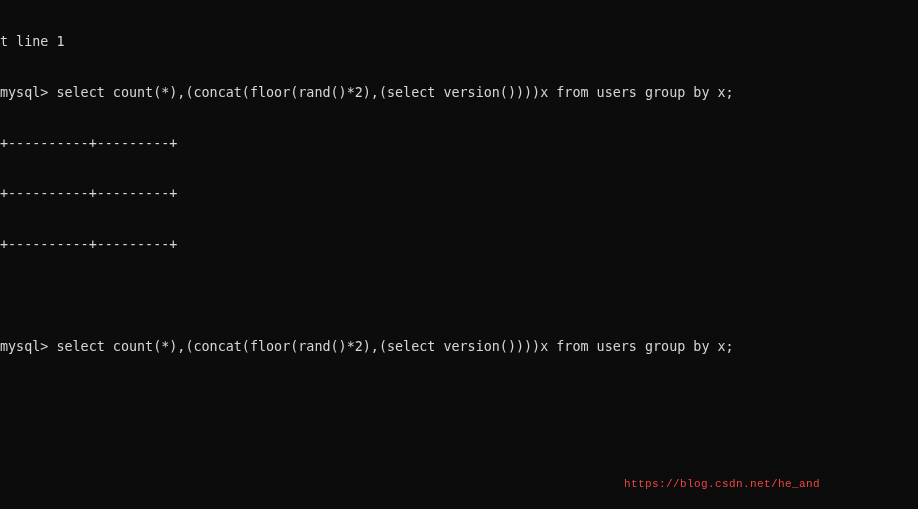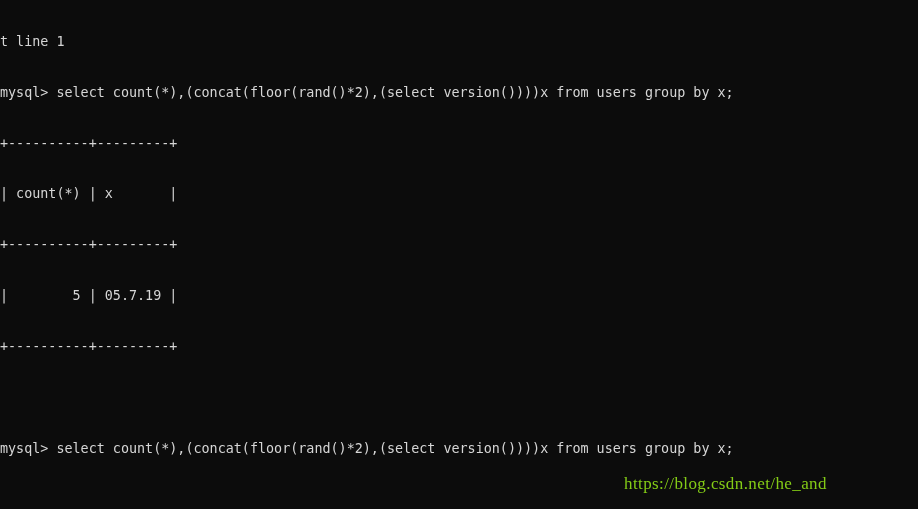--- a/index.html
+++ b/index.html
@@ -29,39 +29,37 @@
   }
   .line {
     height: 16.95px;
     white-space: pre;
     display: block;
   }
   #watermark {
     position: absolute;
     left: 624px;
     top: 476px;
-    font-family: Liberation Serif, serif;
-    font-size: 17px;
-    color: #84cc16;
+    font-family: Liberation Mono, monospace;
+    font-size: 11px;
+    color: #ef4444;
     letter-spacing: 0.4px;
     white-space: pre;
     pointer-events: none;
   }
 </style>
 </head>
 <body>
 
 <div id="terminal">
   <div id="screen">
     <span class="line">t line 1</span>
     <span class="line">mysql&gt; select count(*),(concat(floor(rand()*2),(select version())))x from users group by x;</span>
     <span class="line">+----------+---------+</span>
-    <span class="line">| count(*) | x       |</span>
     <span class="line">+----------+---------+</span>
-    <span class="line">|        5 | 05.7.19 |</span>
     <span class="line">+----------+---------+</span>
     <span class="line"></span>
     <span class="line">mysql&gt; select count(*),(concat(floor(rand()*2),(select version())))x from users group by x;</span>
     
     
     
     
     
     
     

